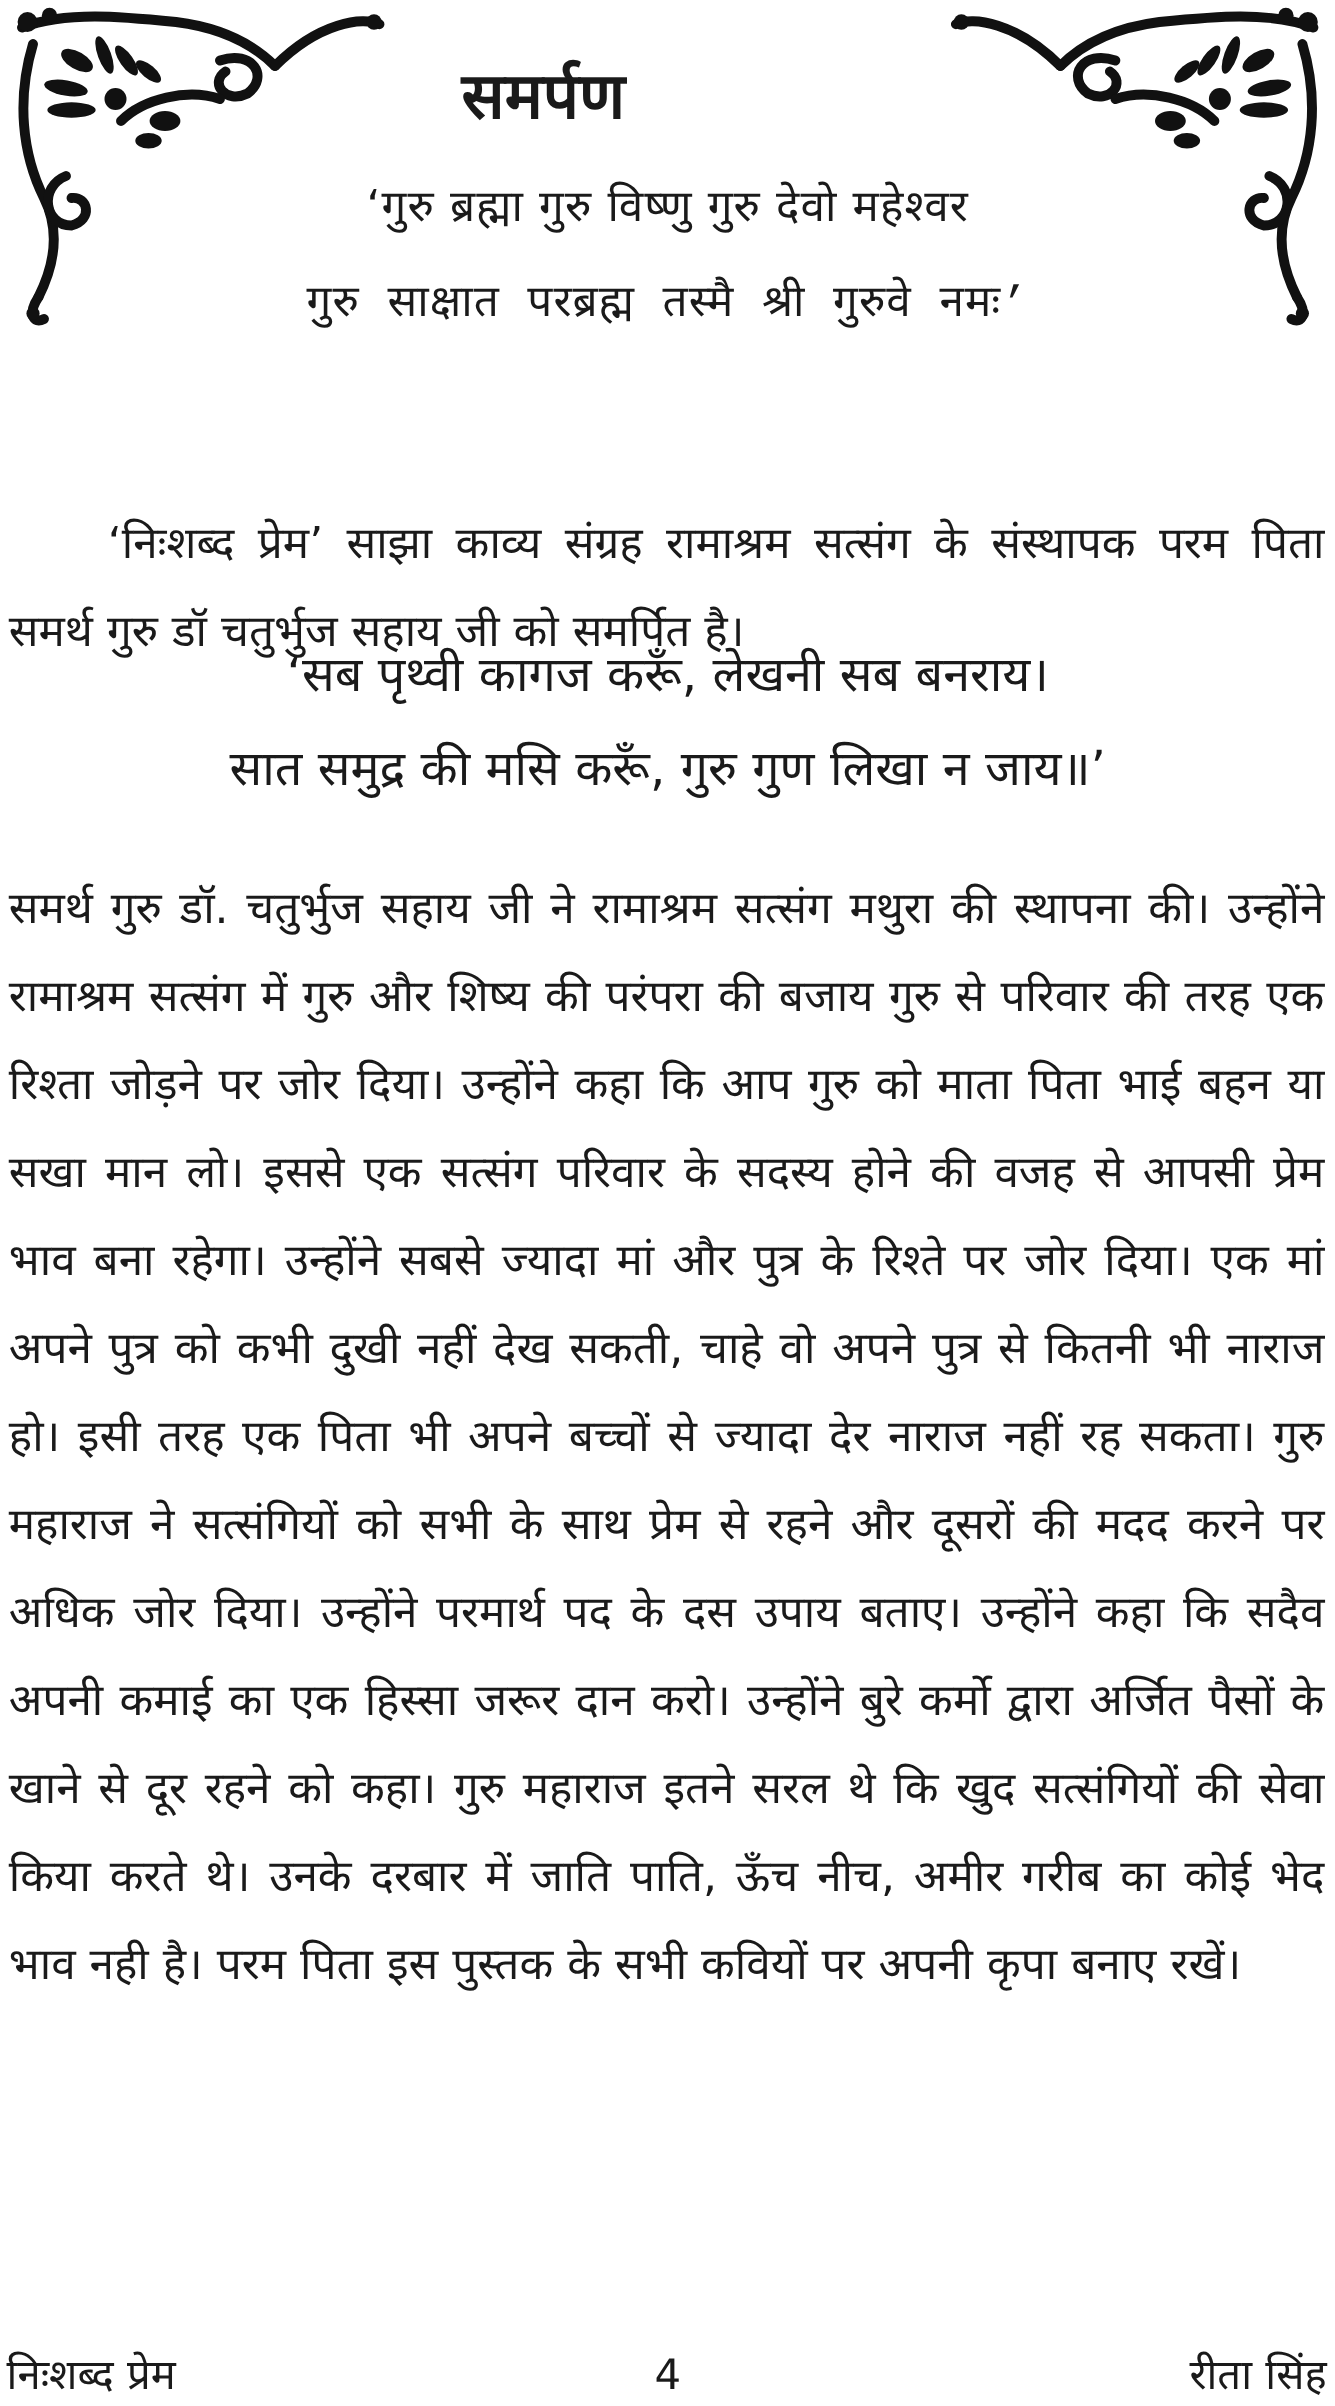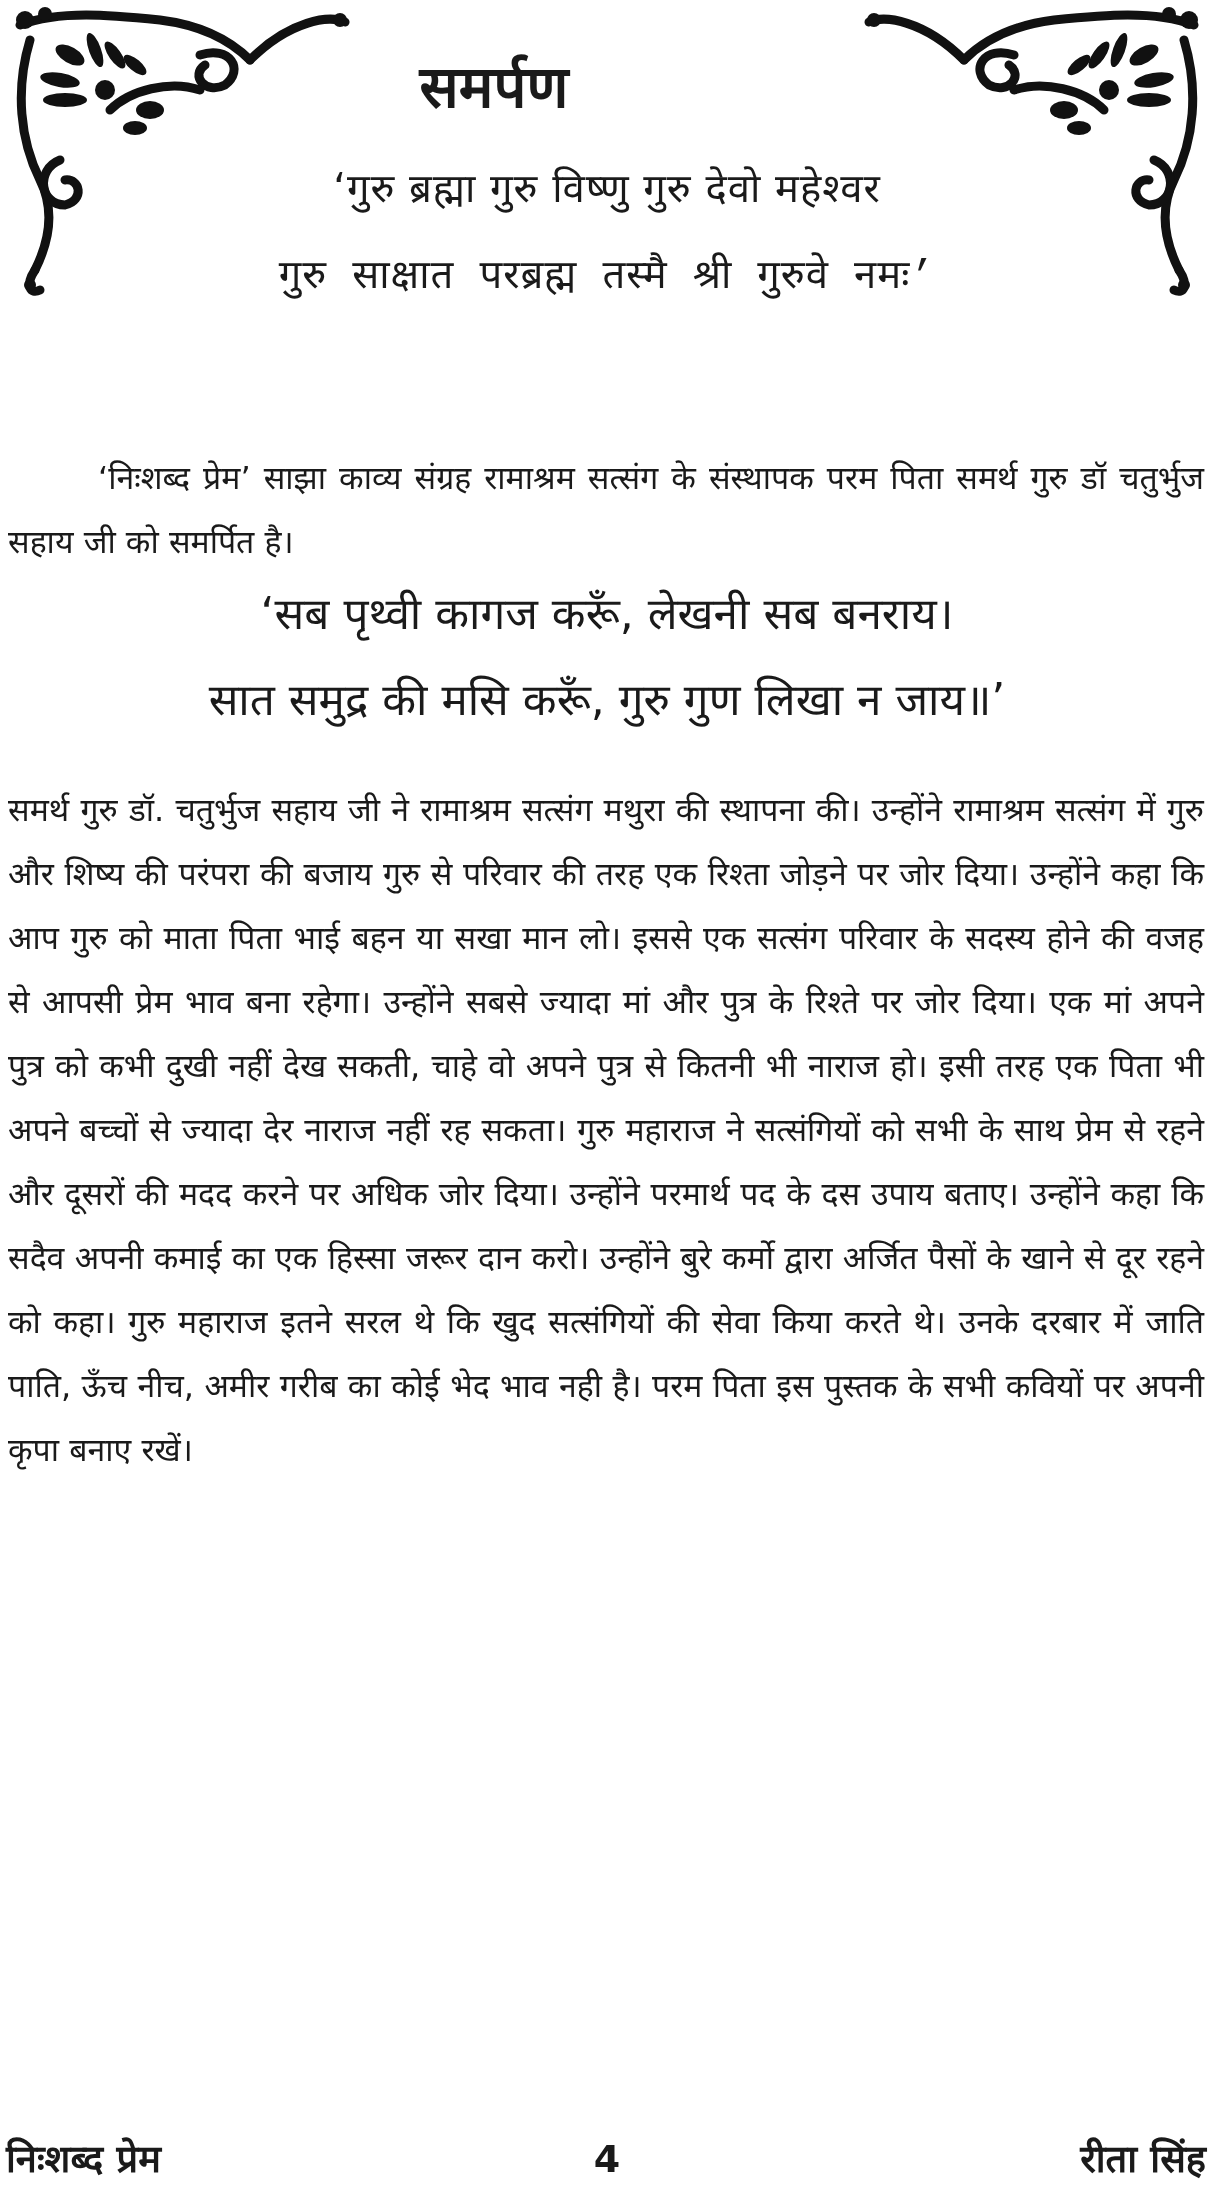--- a/index.html
+++ b/index.html
@@ -46,22 +46,22 @@
       font-weight: normal;
       letter-spacing: 1px;
     }
     .shloka.l1 { top: 160px; text-align: center; }
     .shloka.l2 { top: 250px; font-family: Liberation Mono, monospace; }
 
     .body-text {
       position: absolute;
       left: 8px;
       width: 1196px;
-      font-size: 32px;
-      line-height: 64px;
+      font-size: 40px;
+      line-height: 80px;
       text-align: justify;
     }
     .para1 {
       top: 414px;
       text-indent: 90px;
     }
     .doha {
       position: absolute;
       left: 0;
       width: 1214px;
@@ -76,21 +76,21 @@
       top: 746px;
     }
 
     .footer {
       position: absolute;
       top: 2134px;
       left: 0;
       width: 1214px;
       height: 50px;
       font-size: 38px;
-      font-weight: bold;
+      font-weight: normal;
       line-height: 50px;
     }
     .footer .left { position: absolute; left: 6px; }
     .footer .center { position: absolute; left: 0; width: 1214px; text-align: center; }
     .footer .right { position: absolute; right: 8px; text-align: right; }
   </style>
 </head>
 <body>
 
 <div class="corner left">

